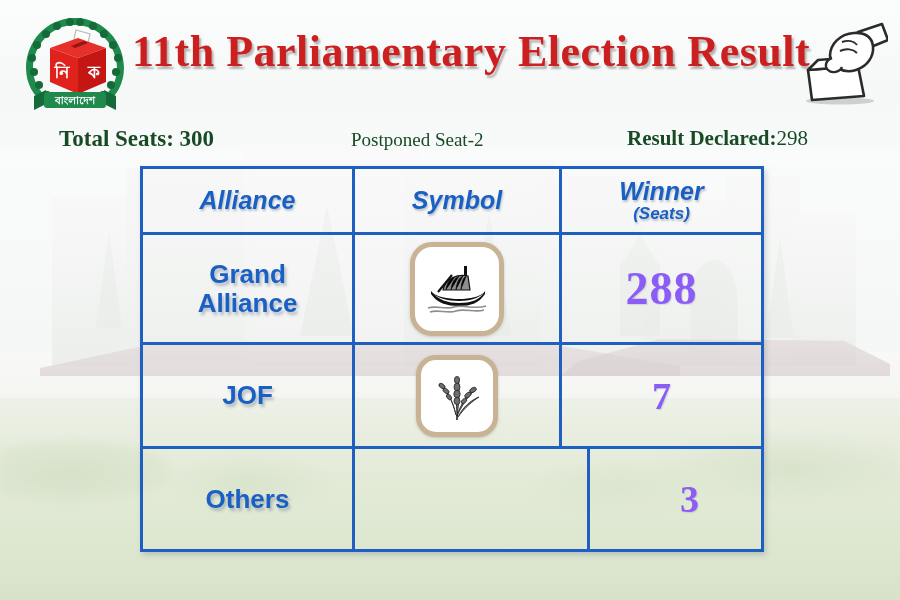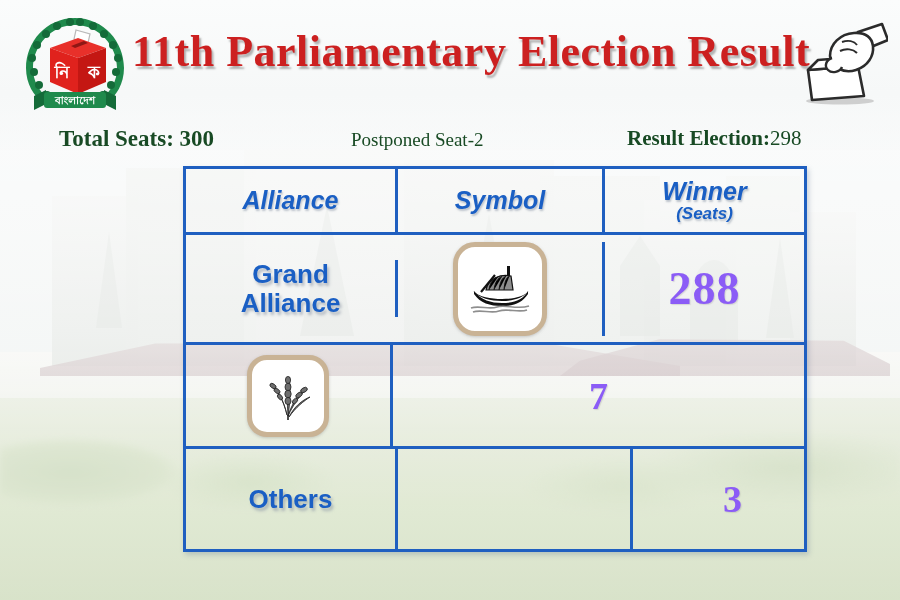--- a/index.html
+++ b/index.html
@@ -159,30 +159,29 @@
   .stat .num-thin { font-weight: normal; }
 
   
   .table {
     position: absolute;
     left: 140px; top: 166px;
     width: 624px; height: 386px;
     border: 3px solid #1f5fc0;
     box-sizing: border-box;
     box-shadow: 2px 3px 5px rgba(90,110,140,.28);
-    margin-left: 43px;
   }
   .trow {
     position: absolute;
     left: 0; width: 100%;
     display: flex;
     box-sizing: border-box;
   }
   .trow.r-head { top: 0;    height: 66px;  border-bottom: 3px solid #1f5fc0; }
-  .trow.r-1    { top: 66px;  height: 110px; border-bottom: 3px solid #1f5fc0; align-items: center; }
+  .trow.r-1    { top: 66px;  height: 110px; border-bottom: 3px solid #1f5fc0; }
   .trow.r-2    { top: 176px; height: 104px; border-bottom: 3px solid #1f5fc0; }
   .trow.r-3    { top: 280px; height: 100px; gap: 28px; }
   .tcell {
     box-sizing: border-box;
     display: flex;
     align-items: center;
     justify-content: center;
     text-align: center;
   }
   .c-alliance { width: 212px; border-right: 3px solid #1f5fc0; }
@@ -331,21 +330,21 @@
       <path d="M36 36 C30 38 28 44 32 48 C36 52 44 50 46 45" fill="#ffffff" stroke="#2b2b2b" stroke-width="2.4" stroke-linejoin="round"></path>
 
       <path d="M46 20 C52 18 58 19 61 23" fill="none" stroke="#2b2b2b" stroke-width="2"></path>
       <path d="M44 29 C50 26 57 27 61 31" fill="none" stroke="#2b2b2b" stroke-width="2"></path>
     </svg>
   </div>
 
   <div class="stats">
     <div class="stat total">Total Seats: 300</div>
     <div class="stat postponed">Postponed Seat-2</div>
-    <div class="stat declared"><span>Result Election:</span><span class="num-thin">298</span></div>
+    <div class="stat declared"><span>Result Declared:</span><span class="num-thin">298</span></div>
   </div>
 
   <div class="table">
 
     <div class="trow r-head">
       <div class="tcell c-alliance">
         <span class="hd-text">Alliance</span>
       </div>
       <div class="tcell c-symbol">
         <span class="hd-text">Symbol</span>
@@ -388,20 +387,23 @@
             </g>
           </svg>
         </div>
       </div>
       <div class="tcell c-winner">
         <span class="winner-num big">288</span>
       </div>
     </div>
 
     <div class="trow r-2">
+      <div class="tcell c-alliance">
+        <span class="alliance-text">JOF</span>
+      </div>
       <div class="tcell c-symbol">
         <div class="symbol-tile sm">
 
           <svg width="50" height="50" viewBox="0 0 50 50">
             <g fill="#6e6e6e" stroke="#222222" stroke-width="0.8">
 
               <path d="M7 13 C14 18 20 28 24 44 C21 30 15 19 7 13 Z"></path>
 
               <ellipse cx="10" cy="15" rx="3.4" ry="2.1" transform="rotate(35 10 15)"></ellipse>
               <ellipse cx="14" cy="20" rx="3.4" ry="2.1" transform="rotate(40 14 20)"></ellipse>

